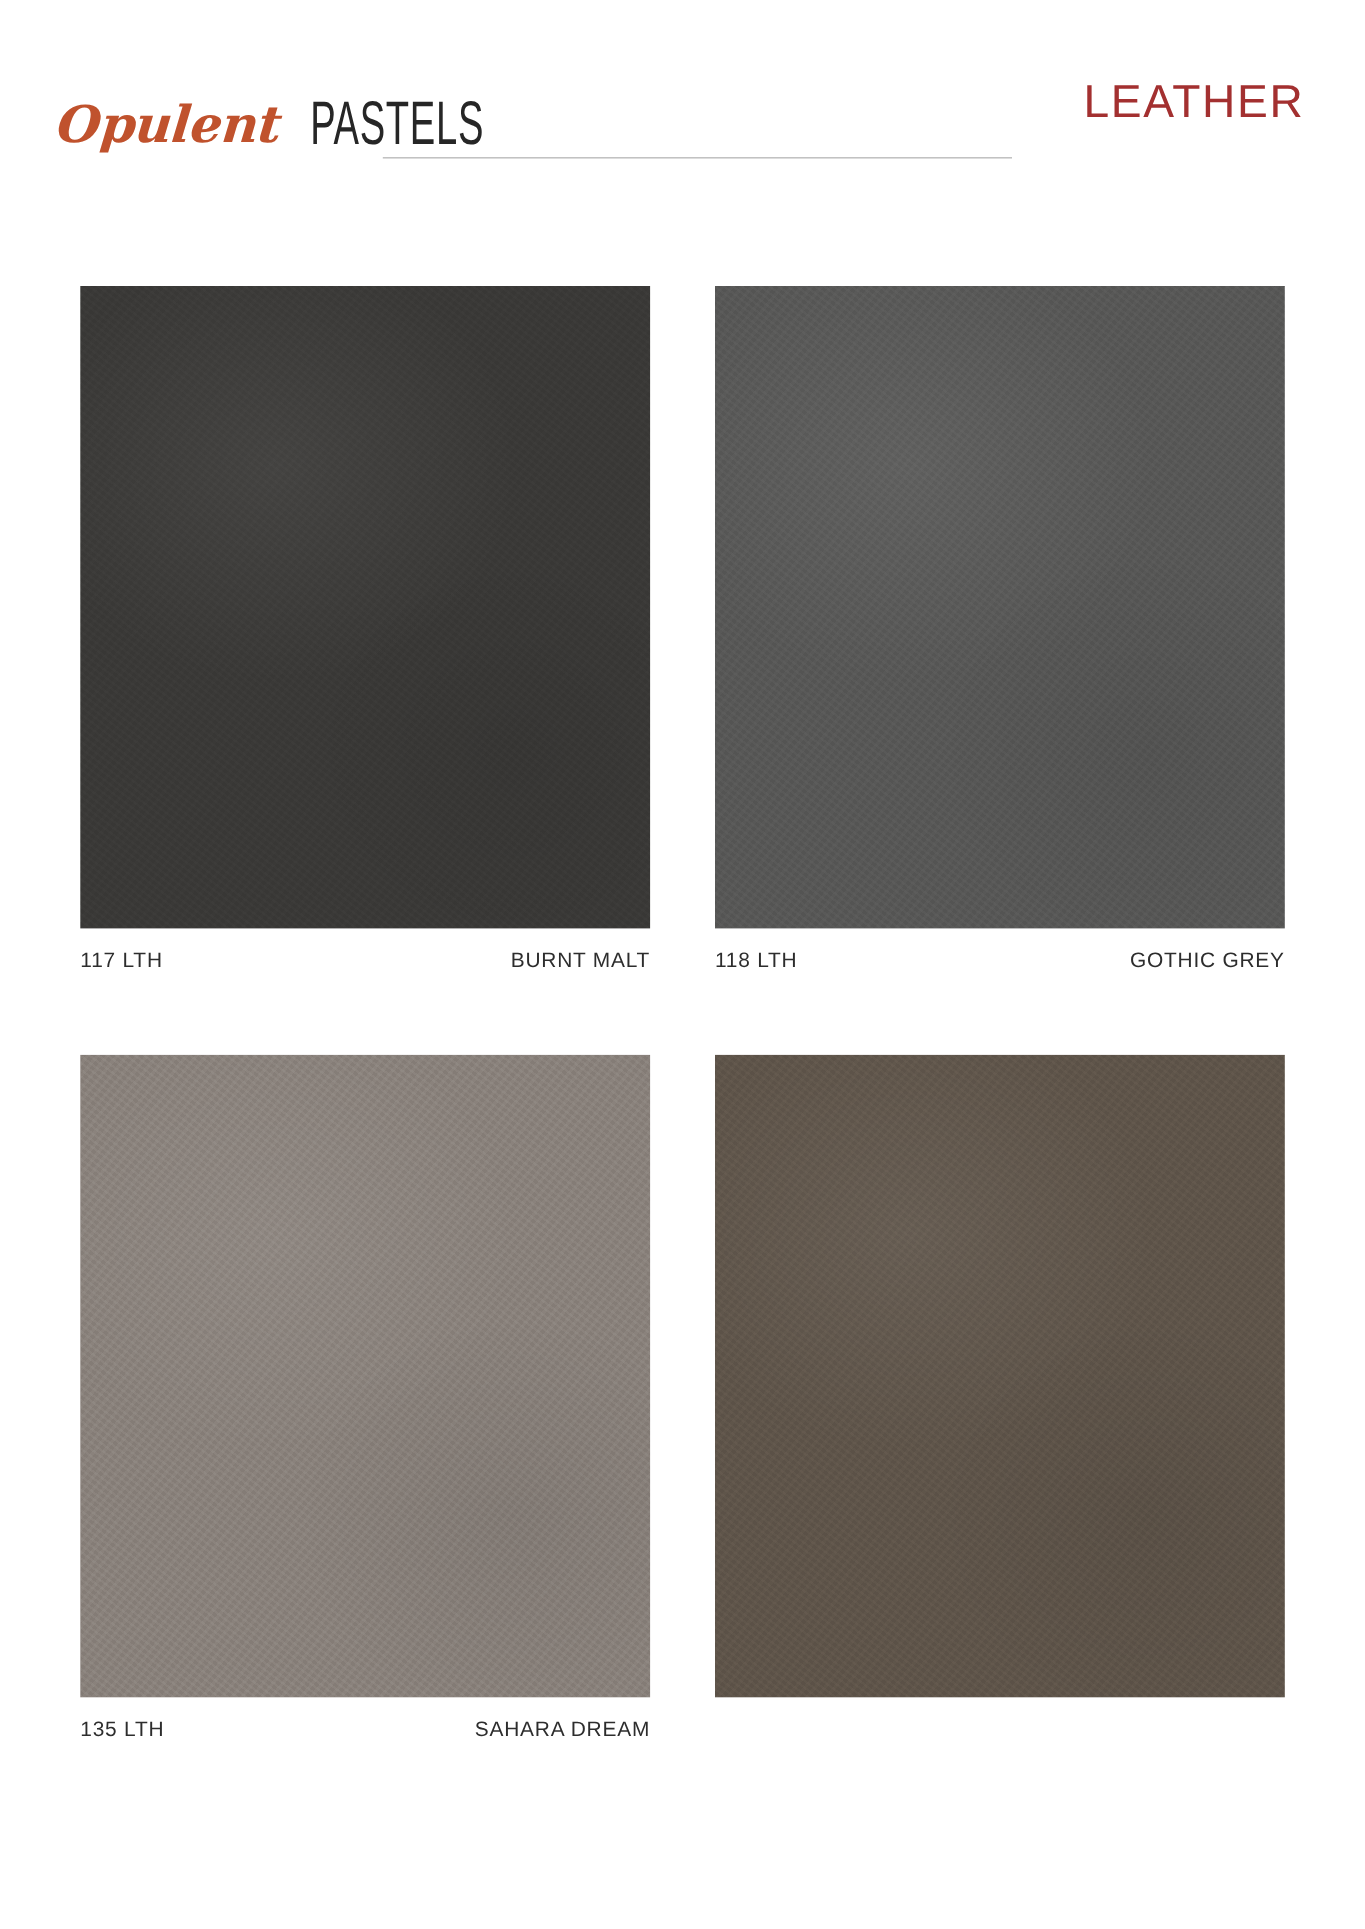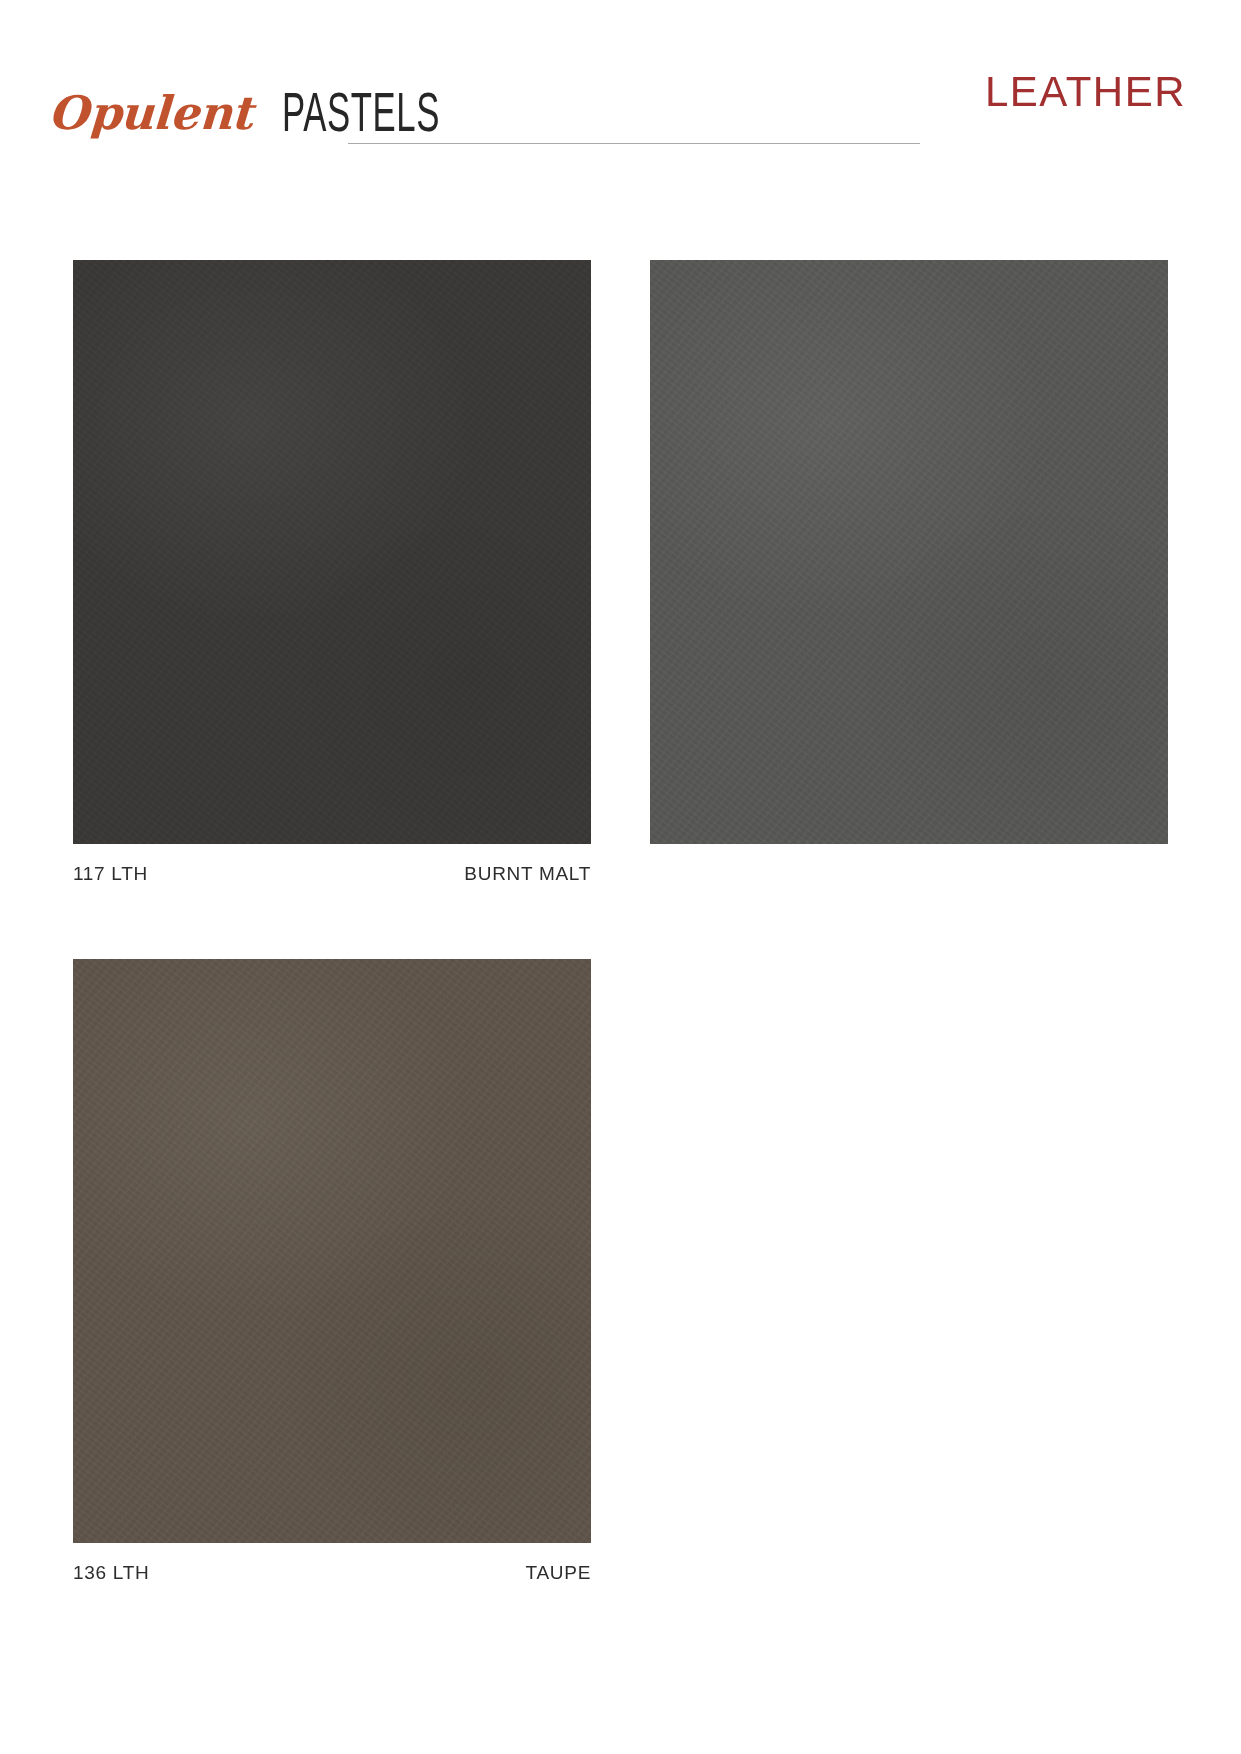--- a/index.html
+++ b/index.html
@@ -172,25 +172,32 @@
     <div class="swatch-cell">
       <div class="swatch-chip" style="background-color: rgb(58, 57, 55);"></div>
       <div class="swatch-meta">
         <span class="swatch-code">117 LTH</span>
         <span class="swatch-name">BURNT MALT</span>
       </div>
     </div>
 
     <div class="swatch-cell">
       <div class="swatch-chip" style="background-color: rgb(88, 88, 87);"></div>
-    </div>
-
+      <div class="swatch-meta">
+        <span class="swatch-code">118 LTH</span>
+        <span class="swatch-name">GOTHIC GREY</span>
+      </div>
+    </div>
+
+    <div class="swatch-cell">
+      <div class="swatch-chip" style="background-color: rgb(138, 130, 124);"></div>
+      <div class="swatch-meta">
+        <span class="swatch-code">135 LTH</span>
+        <span class="swatch-name">SAHARA DREAM</span>
+      </div>
+    </div>
 
     <div class="swatch-cell">
       <div class="swatch-chip" style="background-color: rgb(95, 85, 74);"></div>
-      <div class="swatch-meta">
-        <span class="swatch-code">136 LTH</span>
-        <span class="swatch-name">TAUPE</span>
-      </div>
     </div>
 
   </div>
 </div>
 
 </body></html>

